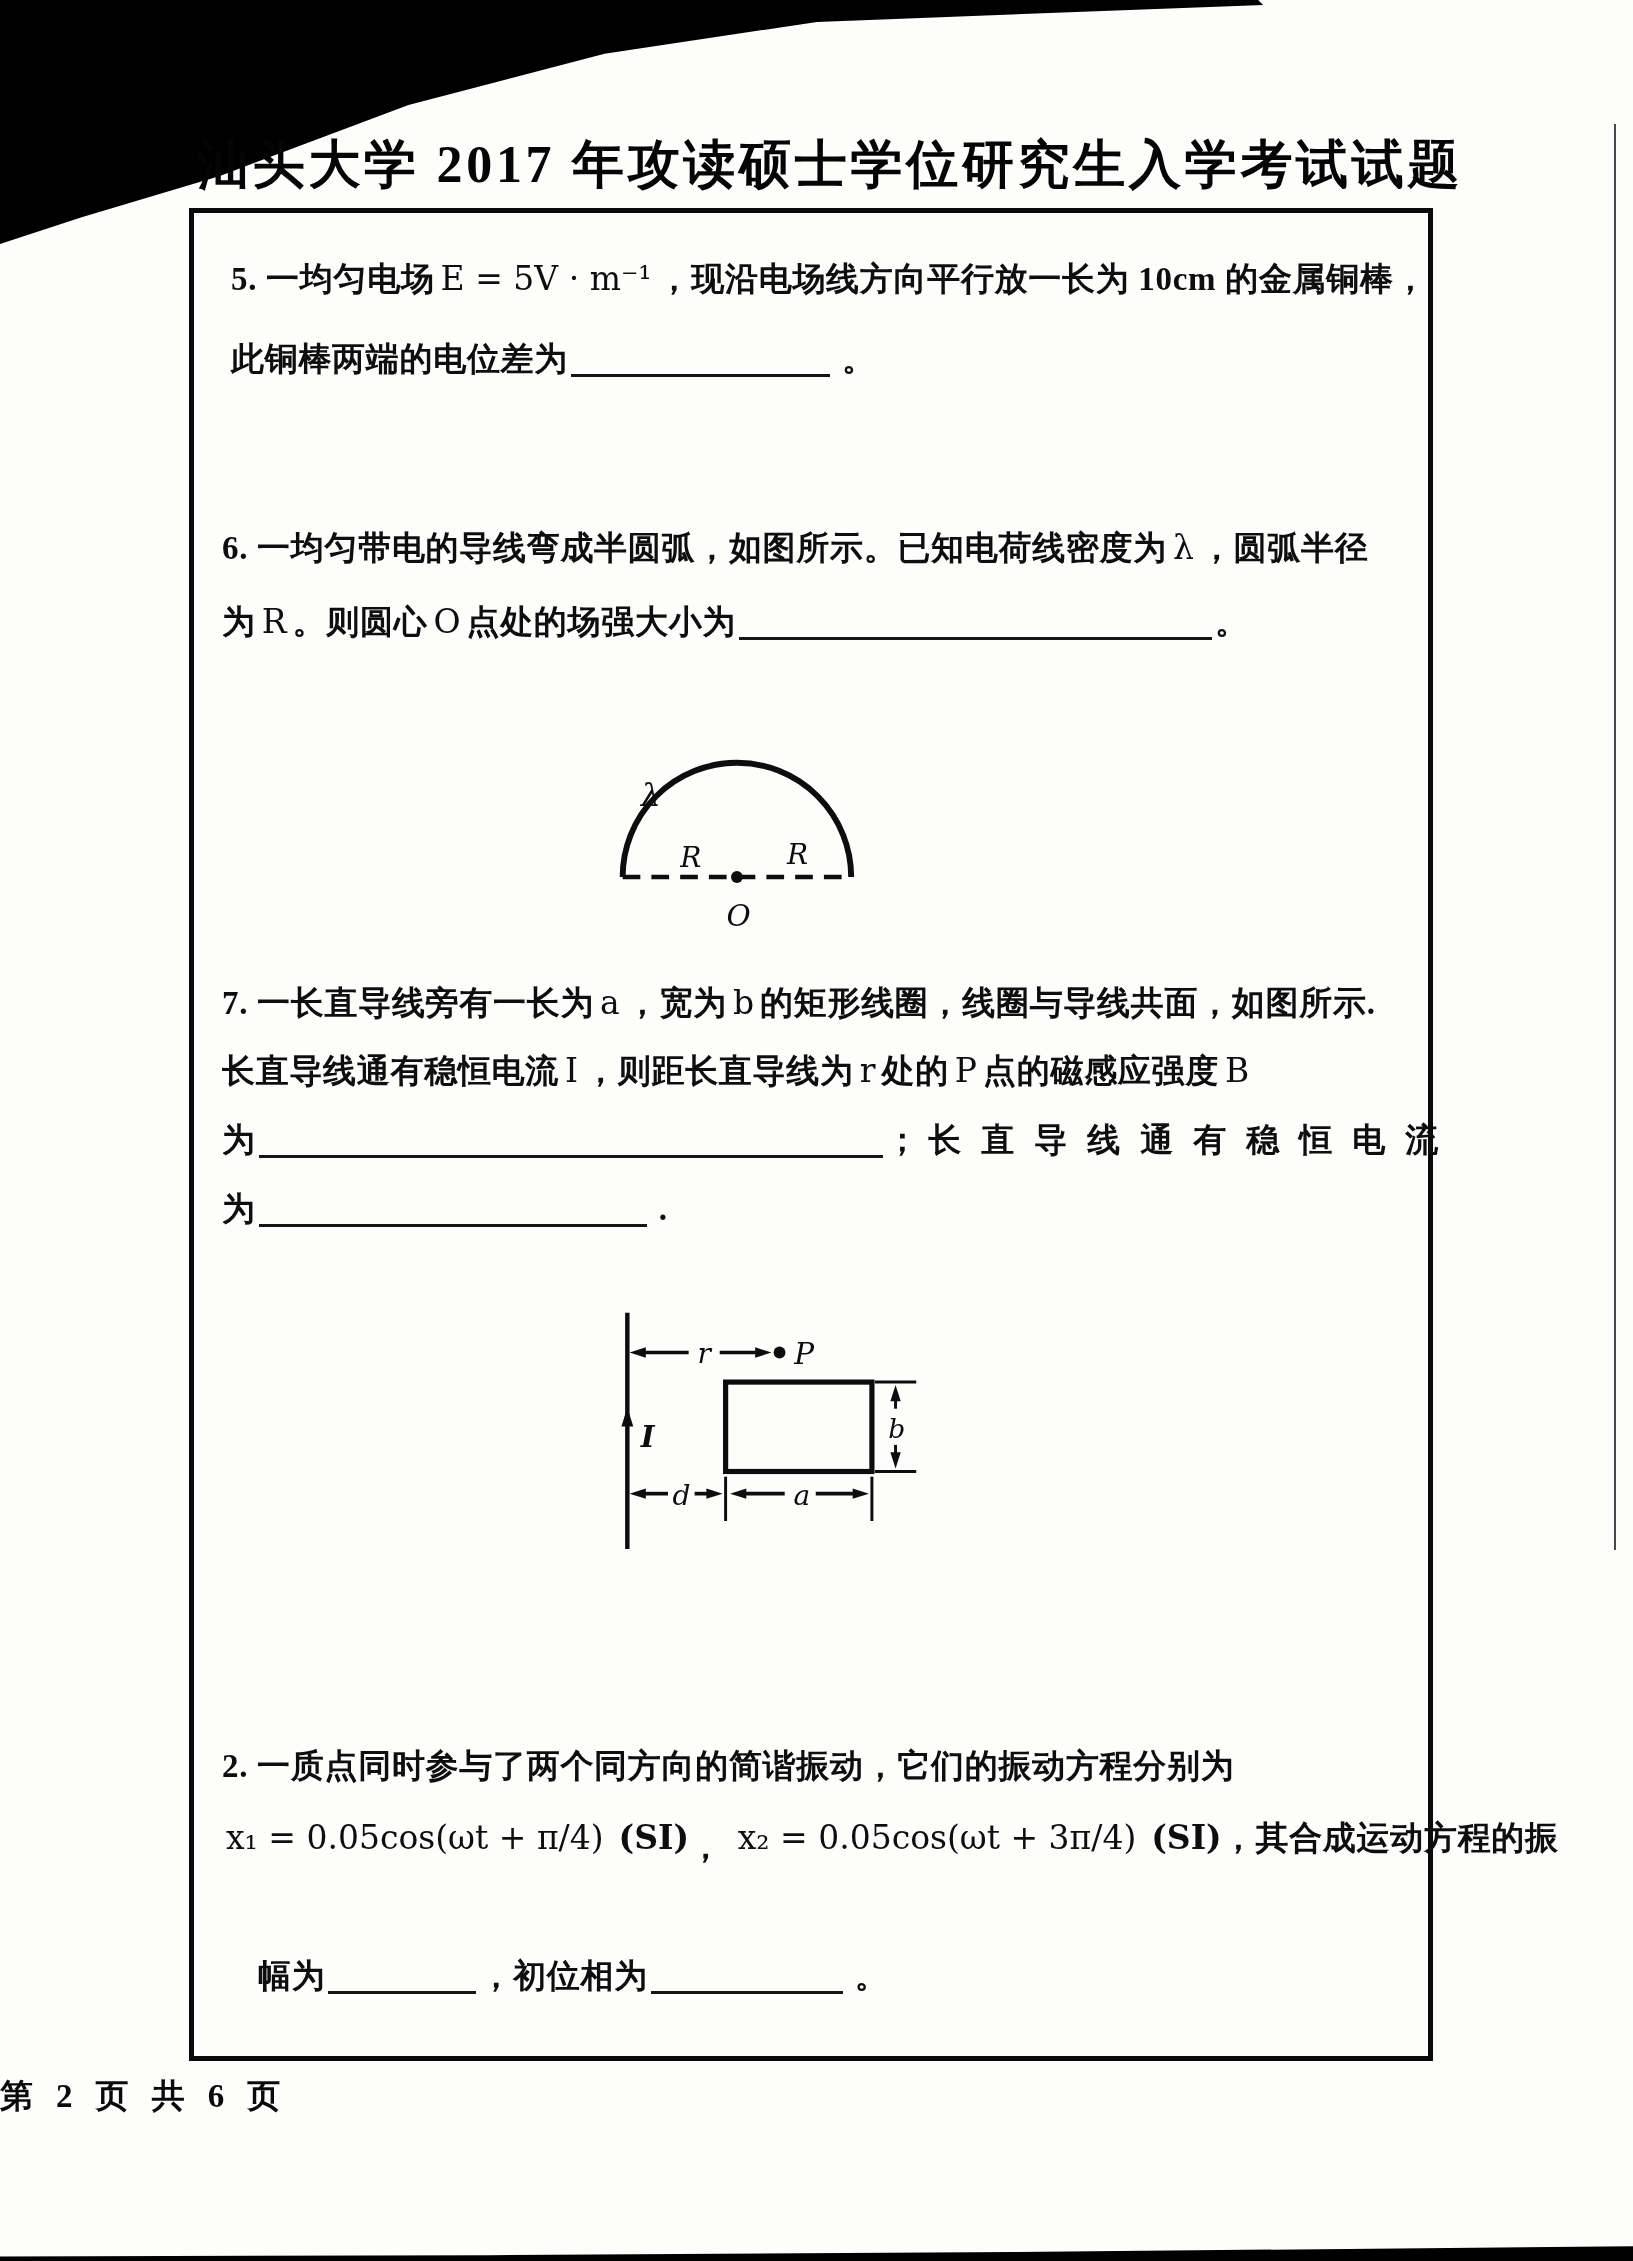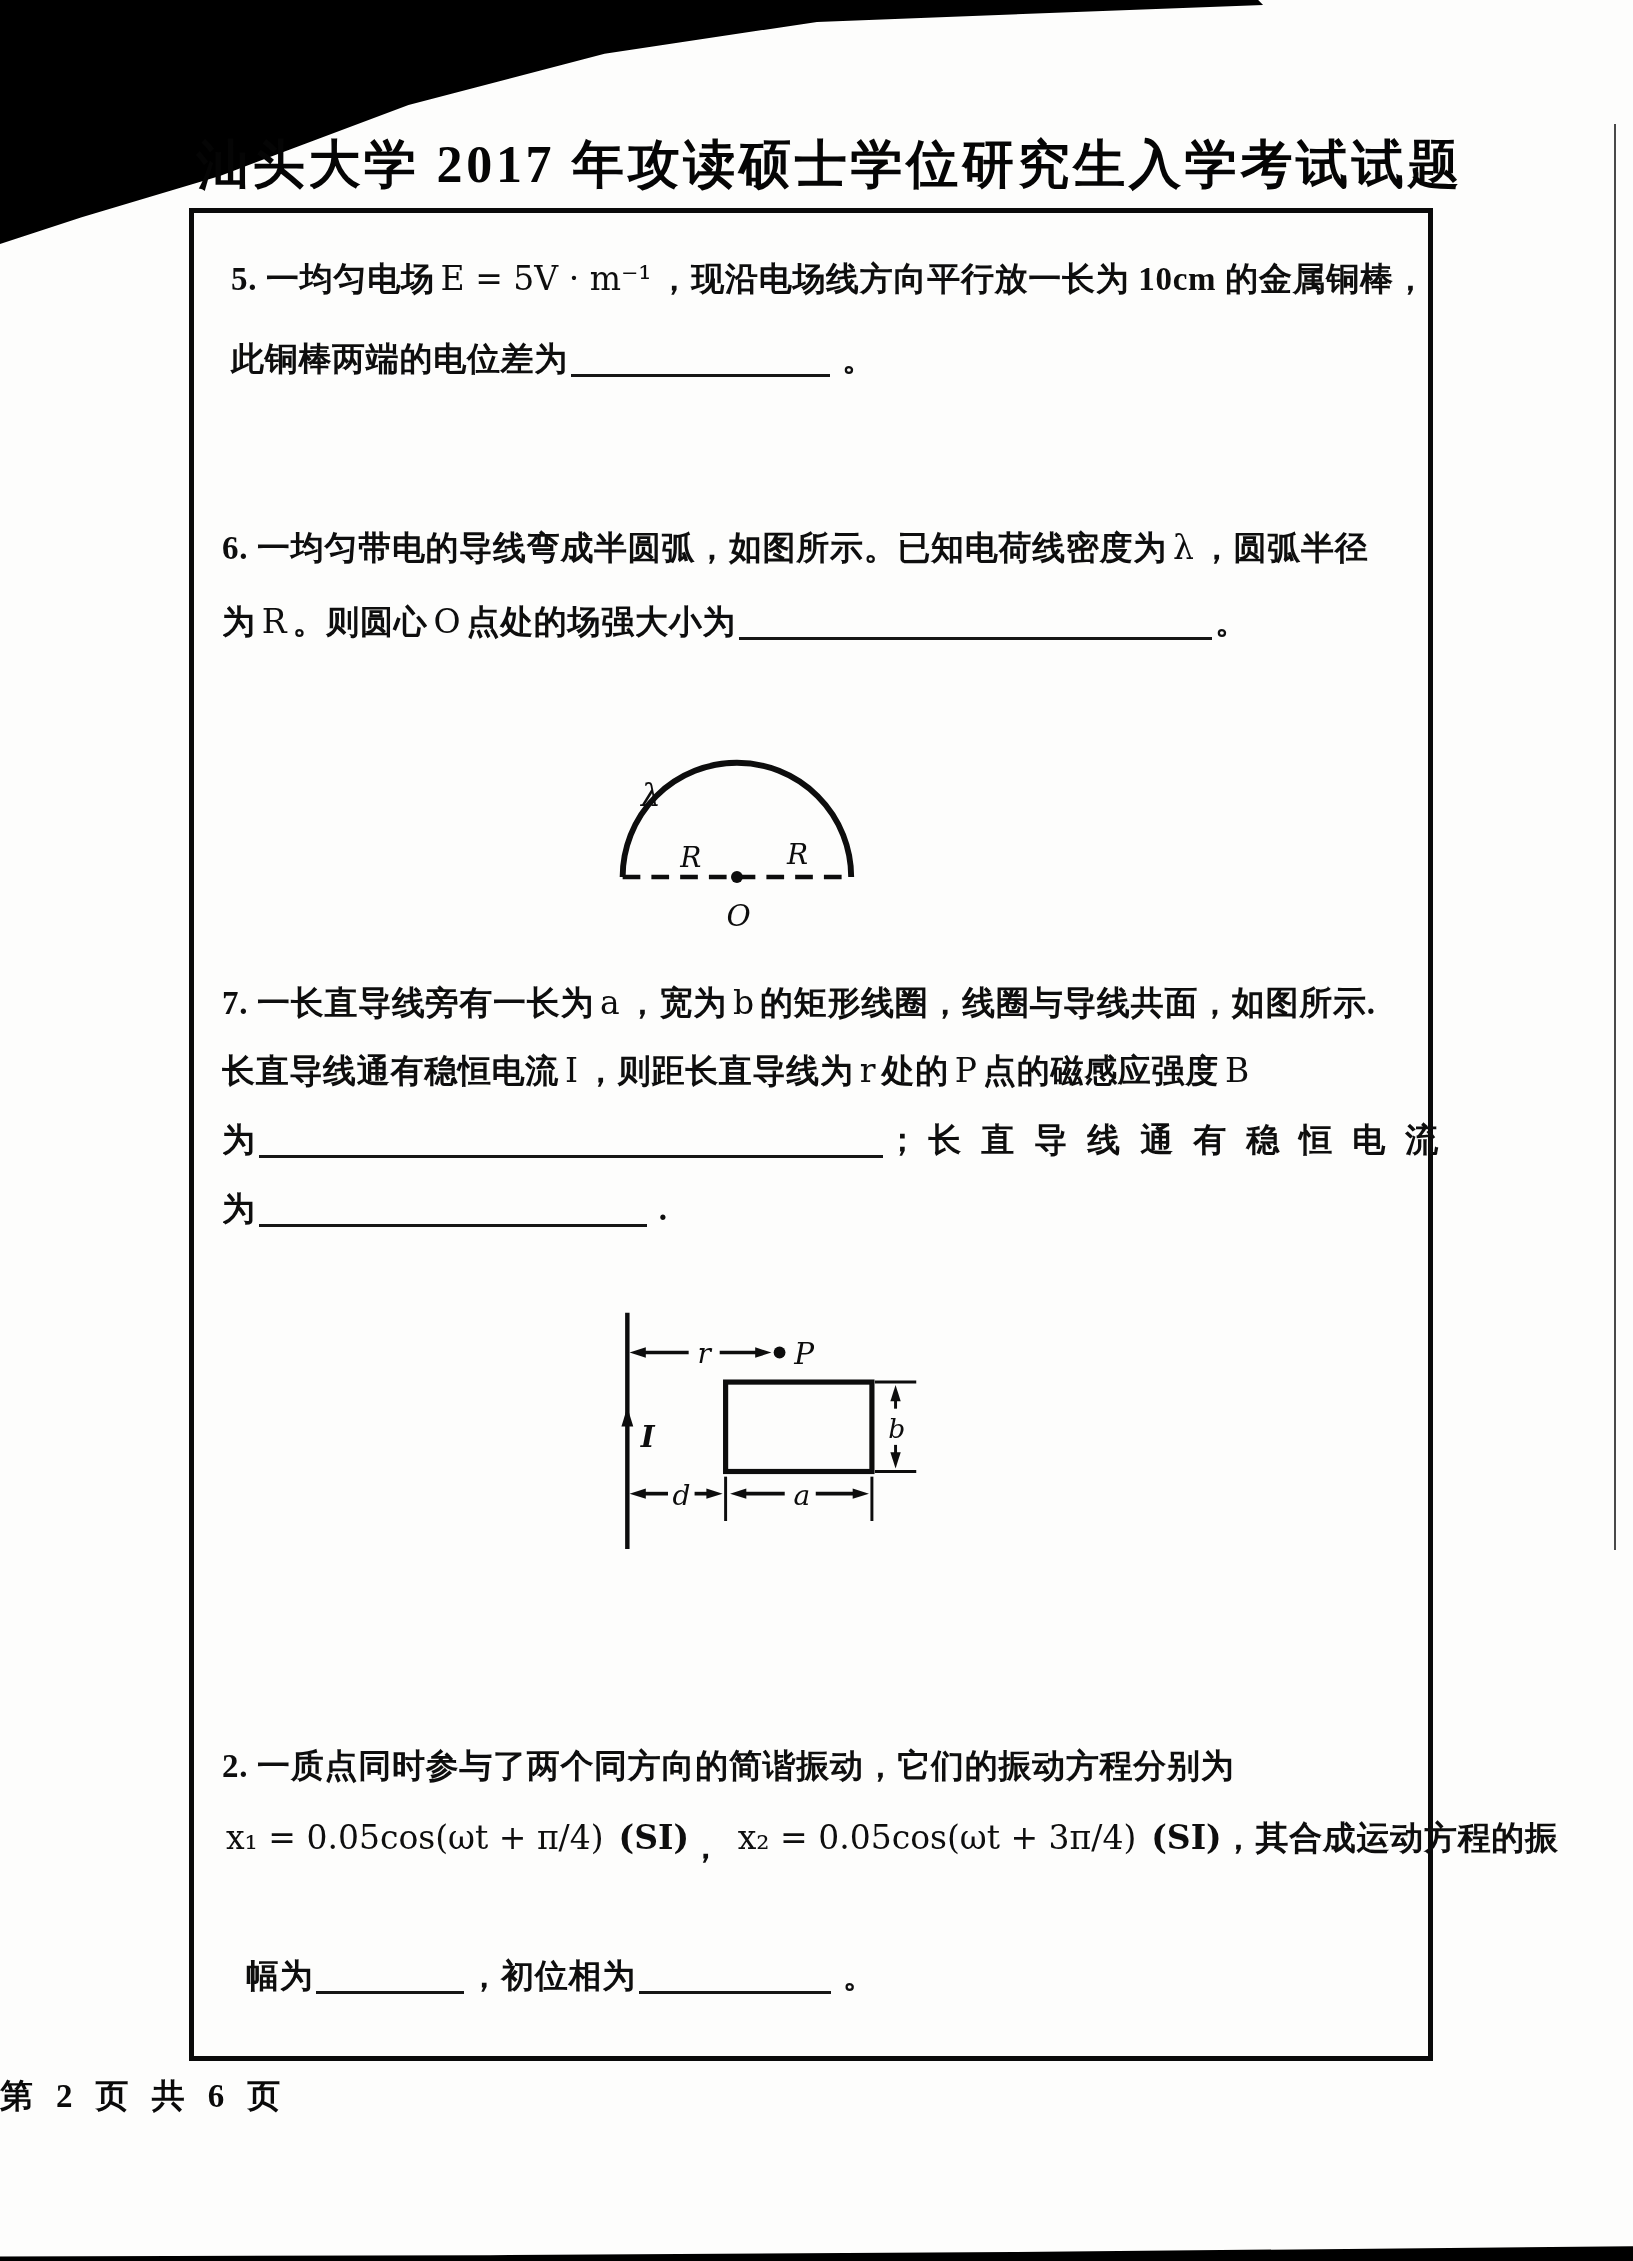--- a/index.html
+++ b/index.html
@@ -154,21 +154,21 @@
 
   <div class="line" style="left:222px;top:1748px;">
     <span>2.   一质点同时参与了两个同方向的简谐振动，它们的振动方程分别为</span>
   </div>
   <div class="line" style="left:220px;top:1819px;">
     <span class="math">x₁ = 0.05cos(ωt + π/4)</span>
     <span class="mathrm">(SI)</span><span class="lowc">，</span>
     <span class="math">x₂ = 0.05cos(ωt + 3π/4)</span>
     <span class="mathrm">(SI)</span><span>，其合成运动方程的振</span>
   </div>
-  <div class="line" style="left:210px;top:1958px;padding-left:36px;">
+  <div class="line" style="left:222px;top:1958px;padding-left:36px;">
     <span>幅为</span><span class="blank b-200"></span><span>，初位相为</span><span class="blank b-260"></span>
     <span>。</span>
   </div>
 
   <div class="footer">第 2 页 共 6 页</div>
 
 </div>
 
 
 </body></html>

